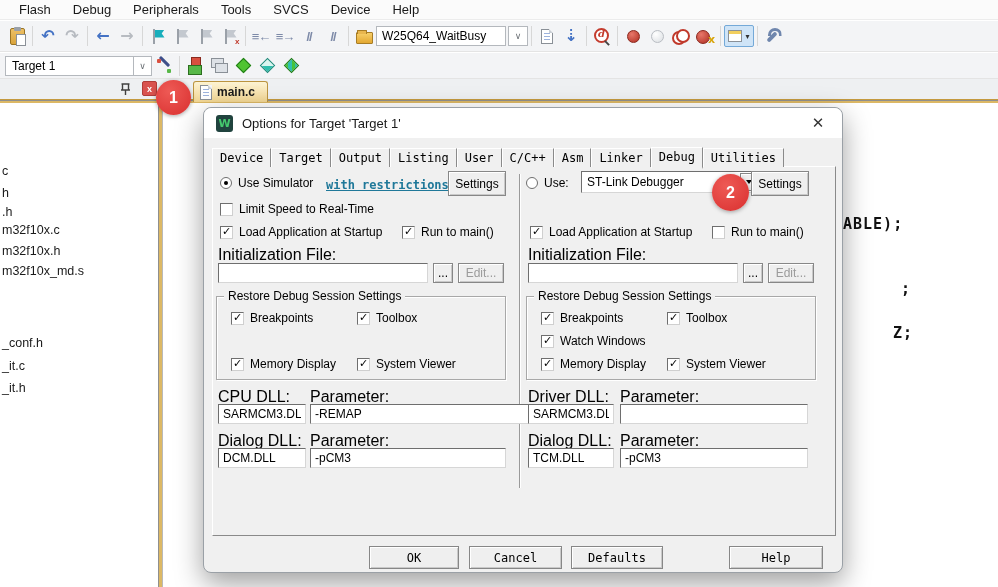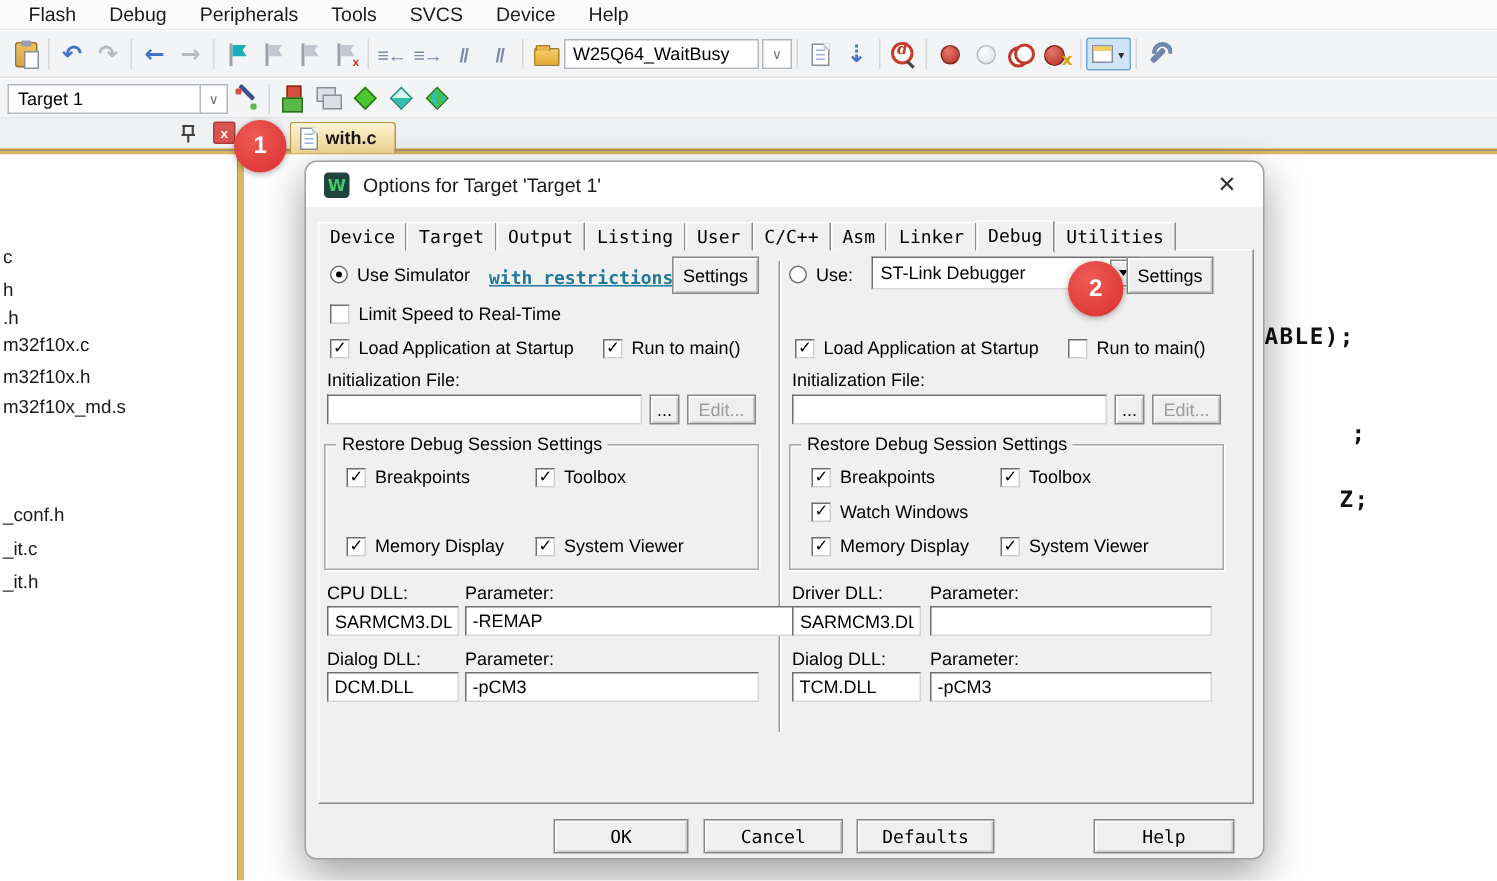--- a/index.html
+++ b/index.html
@@ -115,21 +115,21 @@
   .dlg-title-text { margin-left:9px; font-size:13px; color:#1a1a1a; }
   .dlg-close { position:absolute; right:14px; top:6px; width:20px; height:18px; display:flex; align-items:center; justify-content:center; font:15px "DejaVu Sans",sans-serif; color:#333; }
 
   .tabstrip { position:absolute; left:8px; top:37px; height:22px; display:flex; align-items:flex-end; z-index:3; }
   .dtab { height:19px; padding:2px 7px 0; font:12px "DejaVu Sans Mono",monospace; color:#000; background:#f0f0f0; border:1px solid; border-color:#fff #8a8a8a #8a8a8a #fff; border-bottom:none; position:relative; white-space:nowrap; }
   .dtab.active { height:22px; z-index:4; border-bottom:2px solid #f0f0f0; margin-bottom:-2px; }
 
   .tabframe { position:absolute; left:8px; top:58px; width:624px; height:370px; background:#f0f0f0; border:1px solid; border-color:#fff #8a8a8a #8a8a8a #fff; }
   .vdivider { position:absolute; left:315px; top:66px; width:2px; height:314px; border-left:1px solid #9a9a9a; border-right:1px solid #fff; }
 
-  .lbl12 { position:absolute; font-size:12px; color:#000; white-space:nowrap; }
+  .lbl12 { position:absolute; font-size:16px; color:#000; white-space:nowrap; }
   .cbx { position:absolute; display:flex; align-items:center; gap:6px; font-size:12px; color:#000; white-space:nowrap; }
   .cbx .box { width:13px; height:13px; background:#fff; border:1px solid; border-color:#6e6e6e #cfcfcf #cfcfcf #6e6e6e; position:relative; flex:none; }
   .cbx.checked .box::after { content:"✓"; position:absolute; left:1px; top:-2px; font:bold 11px "DejaVu Sans",sans-serif; color:#000; }
   .rad { position:absolute; display:flex; align-items:center; gap:6px; font-size:12px; color:#000; white-space:nowrap; }
   .rad .cir { width:12px; height:12px; border-radius:50%; background:#fff; border:1px solid #6e6e6e; position:relative; flex:none; }
   .rad.selected .cir::after { content:""; position:absolute; left:3px; top:3px; width:4px; height:4px; border-radius:50%; background:#000; }
 
   .btn95 { position:absolute; background:#efefef; border:1px solid #878787; box-shadow:inset 1px 1px 0 #fff, inset -1px -1px 0 #c9c9c9; display:flex; align-items:center; justify-content:center; font:12px "Liberation Sans",sans-serif; color:#000; }
   .btn95.mono { font:12px "DejaVu Sans Mono",monospace; }
   .btn95.disabled { color:#9b9b9b; }
@@ -294,21 +294,21 @@
     </div>
     <div class="close-btn">x</div>
   </div>
   <div class="goldstrip"></div>
   <div class="mainc-tab">
     <span class="doc-ic">
         <i></i>
         <i></i>
         <i></i>
       </span>
-    <span class="lbl">with.c</span>
+    <span class="lbl">main.c</span>
   </div>
 
   <div class="proj-panel">
     <div class="file-item" style="top:61px">c</div>
     <div class="file-item" style="top:83px">h</div>
     <div class="file-item" style="top:102px">.h</div>
     <div class="file-item" style="top:120px">m32f10x.c</div>
     <div class="file-item" style="top:141px">m32f10x.h</div>
     <div class="file-item" style="top:161px">m32f10x_md.s</div>
     <div class="file-item" style="top:233px">_conf.h</div>

